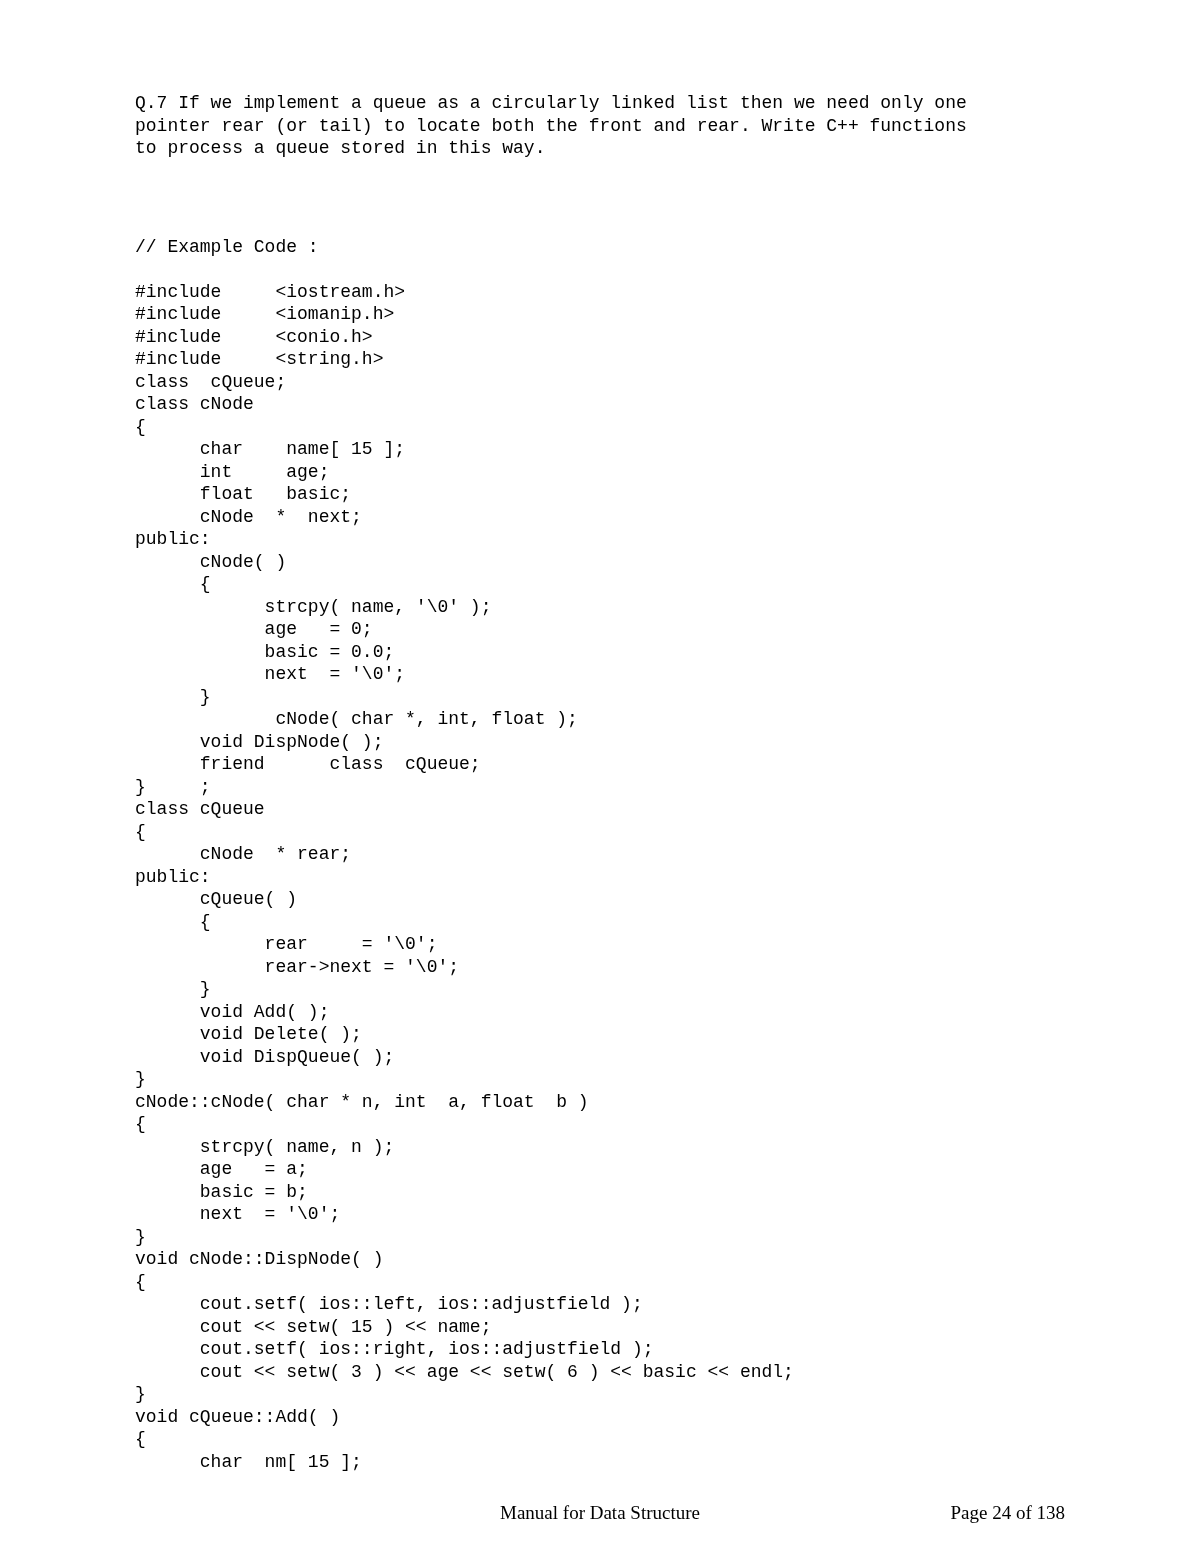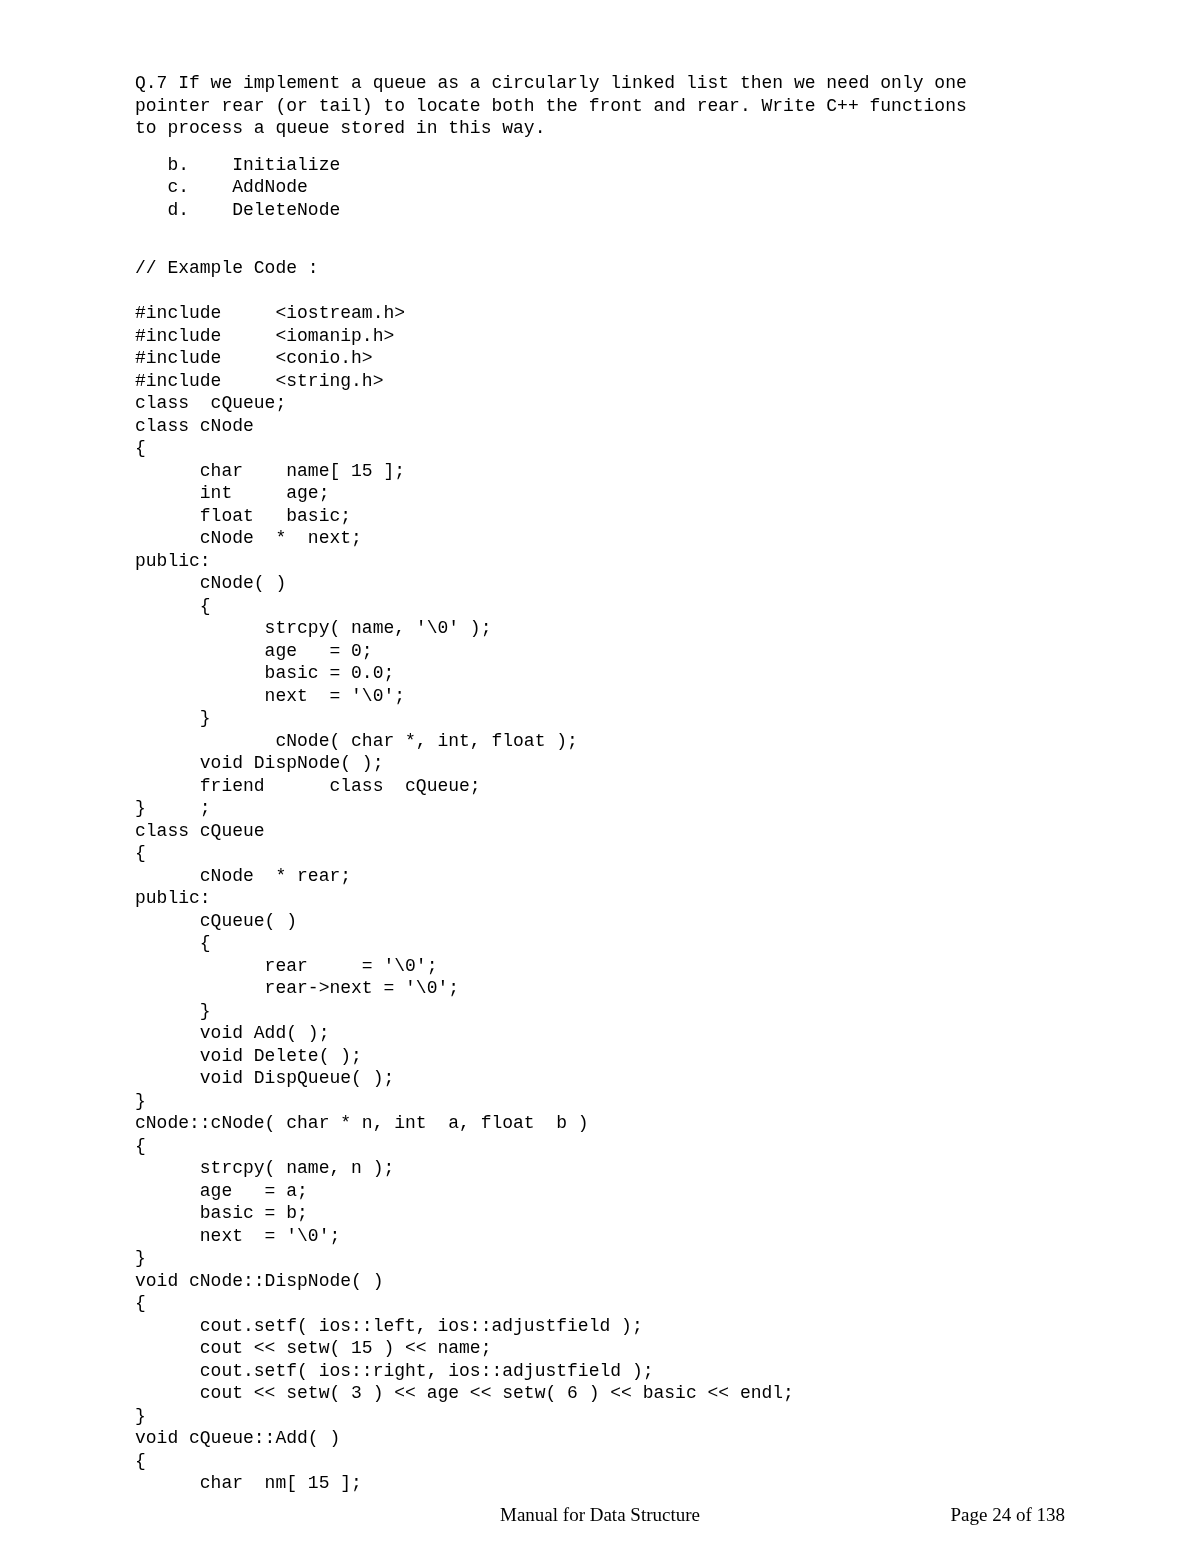--- a/index.html
+++ b/index.html
@@ -14,20 +14,21 @@
     position: relative;
     box-sizing: border-box;
     padding: 72px 135px 60px 135px;
     font-family: "Courier New", Courier, monospace;
     font-size: 18px;
     line-height: 1.25;
     color: #000;
   }
   .block {
     white-space: pre;
+    margin-top: 20px;
   }
   .question {
     margin-bottom: 14px;
   }
   .footer {
     position: absolute;
     bottom: 28px;
     left: 0;
     width: 1200px;
     box-sizing: border-box;
@@ -44,23 +45,20 @@
     transform: translateX(-50%);
   }
 </style>
 </head>
 <body>
 
 <div class="page">
   <div class="block question">Q.7 If we implement a queue as a circularly linked list then we need only one
 pointer rear (or tail) to locate both the front and rear. Write C++ functions
 to process a queue stored in this way.</div>
-  <div class="block">   b.    Initialize
-   c.    AddNode
-   d.    DeleteNode</div>
   <div class="block" style="height:36px"></div>
   <div class="block">// Example Code :
 
 #include     &lt;iostream.h&gt;
 #include     &lt;iomanip.h&gt;
 #include     &lt;conio.h&gt;
 #include     &lt;string.h&gt;
 class  cQueue;
 class cNode
 {

